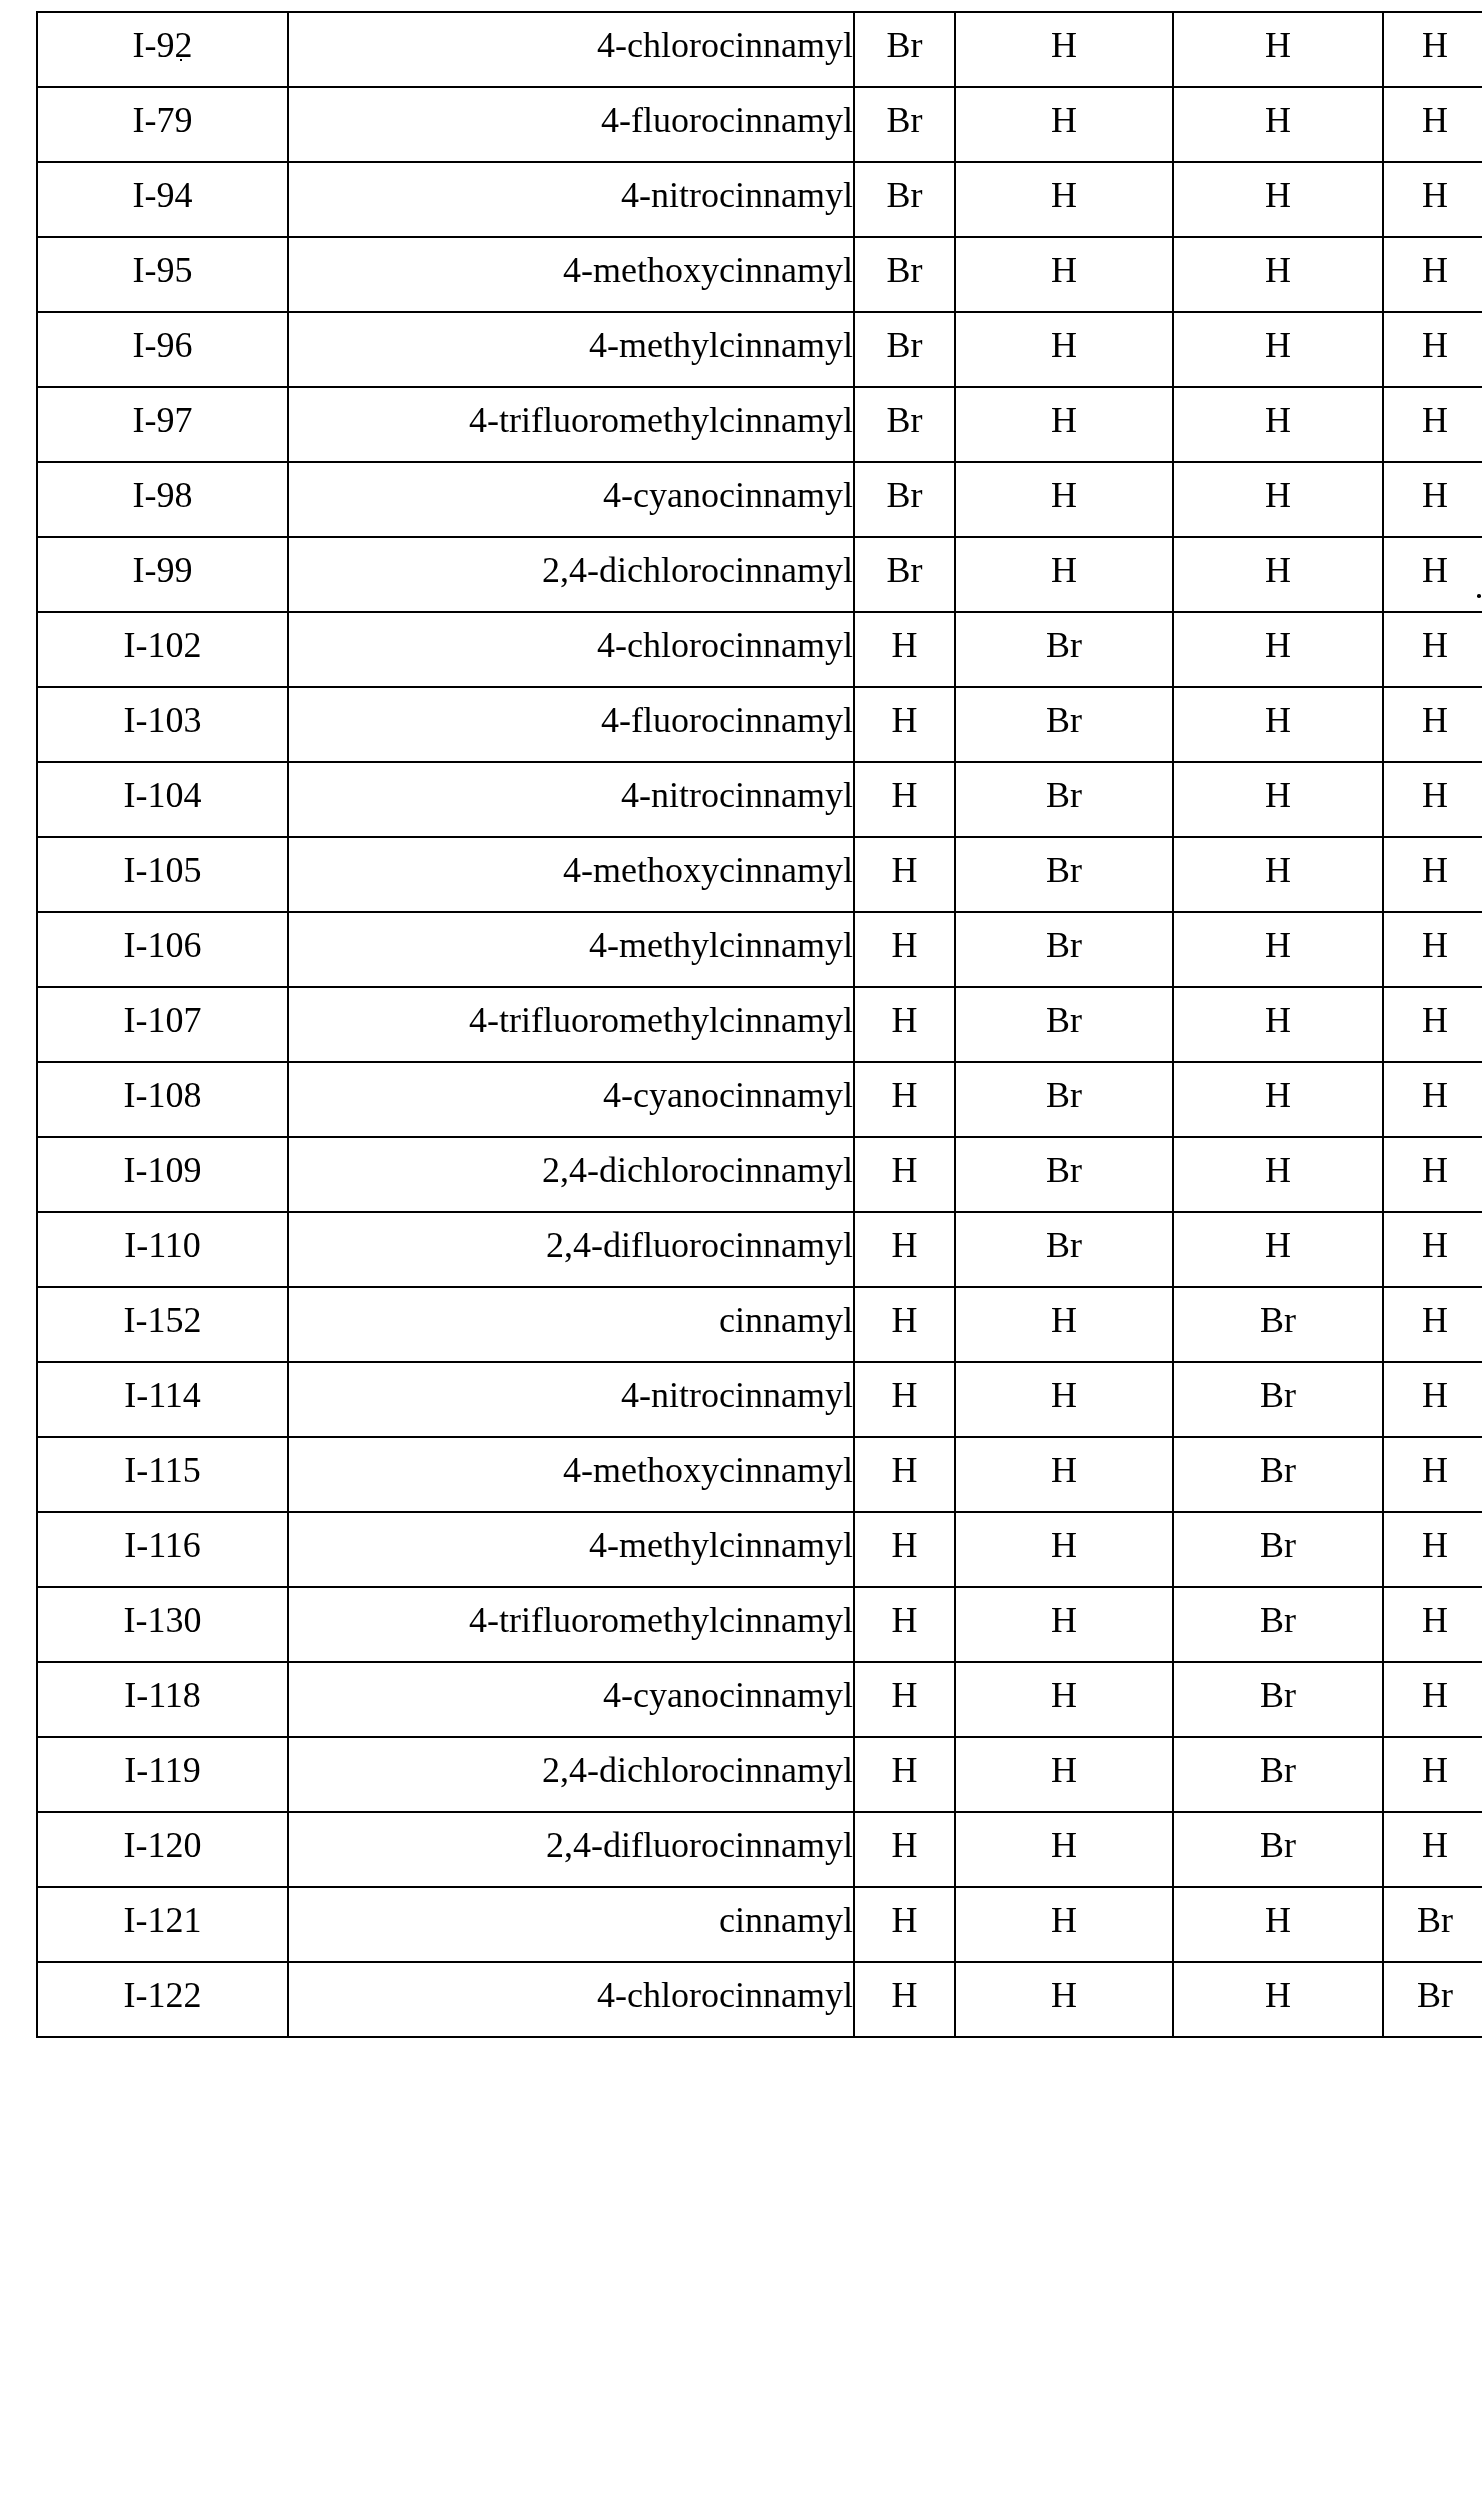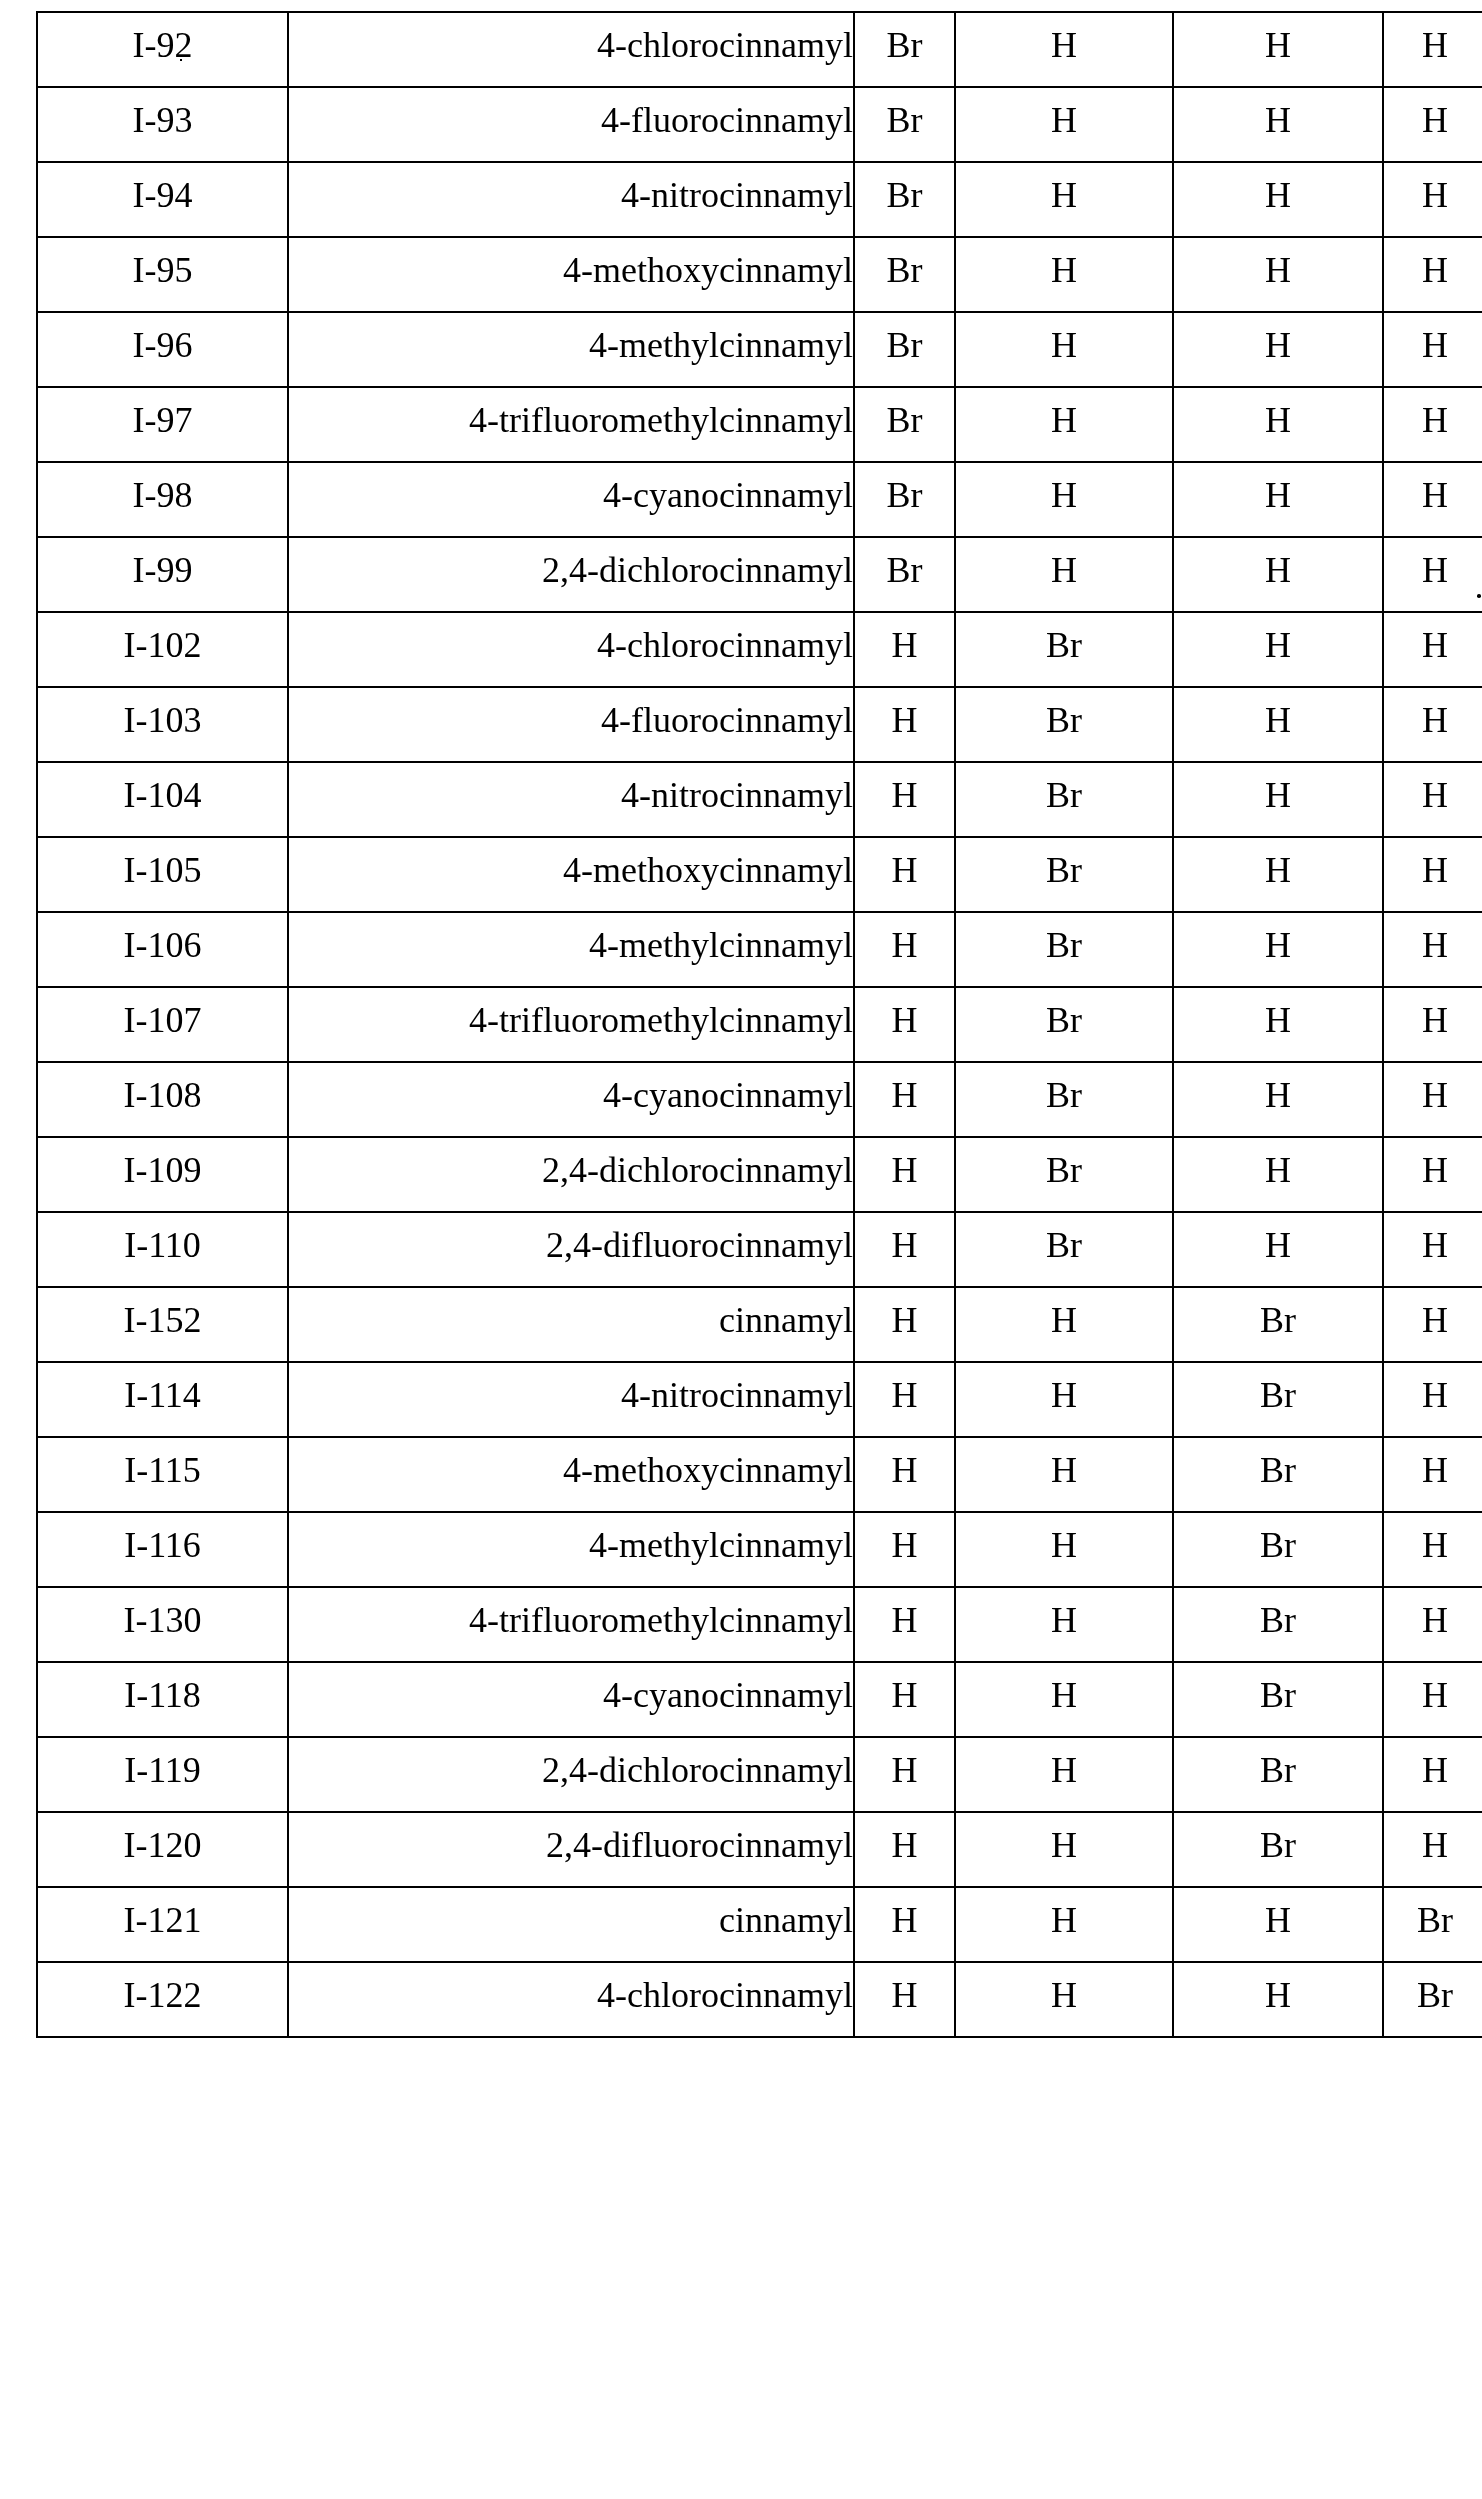--- a/index.html
+++ b/index.html
@@ -81,21 +81,21 @@
     <tbody id="table-body">
         <tr>
           <td class="c-id">I-92</td>
           <td class="c-sub">4-chlorocinnamyl</td>
           <td class="c-r">Br</td>
           <td class="c-r">H</td>
           <td class="c-r">H</td>
           <td class="c-r">H</td>
         </tr>
         <tr>
-          <td class="c-id">I-93</td>
+          <td class="c-id">I-79</td>
           <td class="c-sub">4-fluorocinnamyl</td>
           <td class="c-r">Br</td>
           <td class="c-r">H</td>
           <td class="c-r">H</td>
           <td class="c-r">H</td>
         </tr>
         <tr>
           <td class="c-id">I-94</td>
           <td class="c-sub">4-nitrocinnamyl</td>
           <td class="c-r">Br</td>

